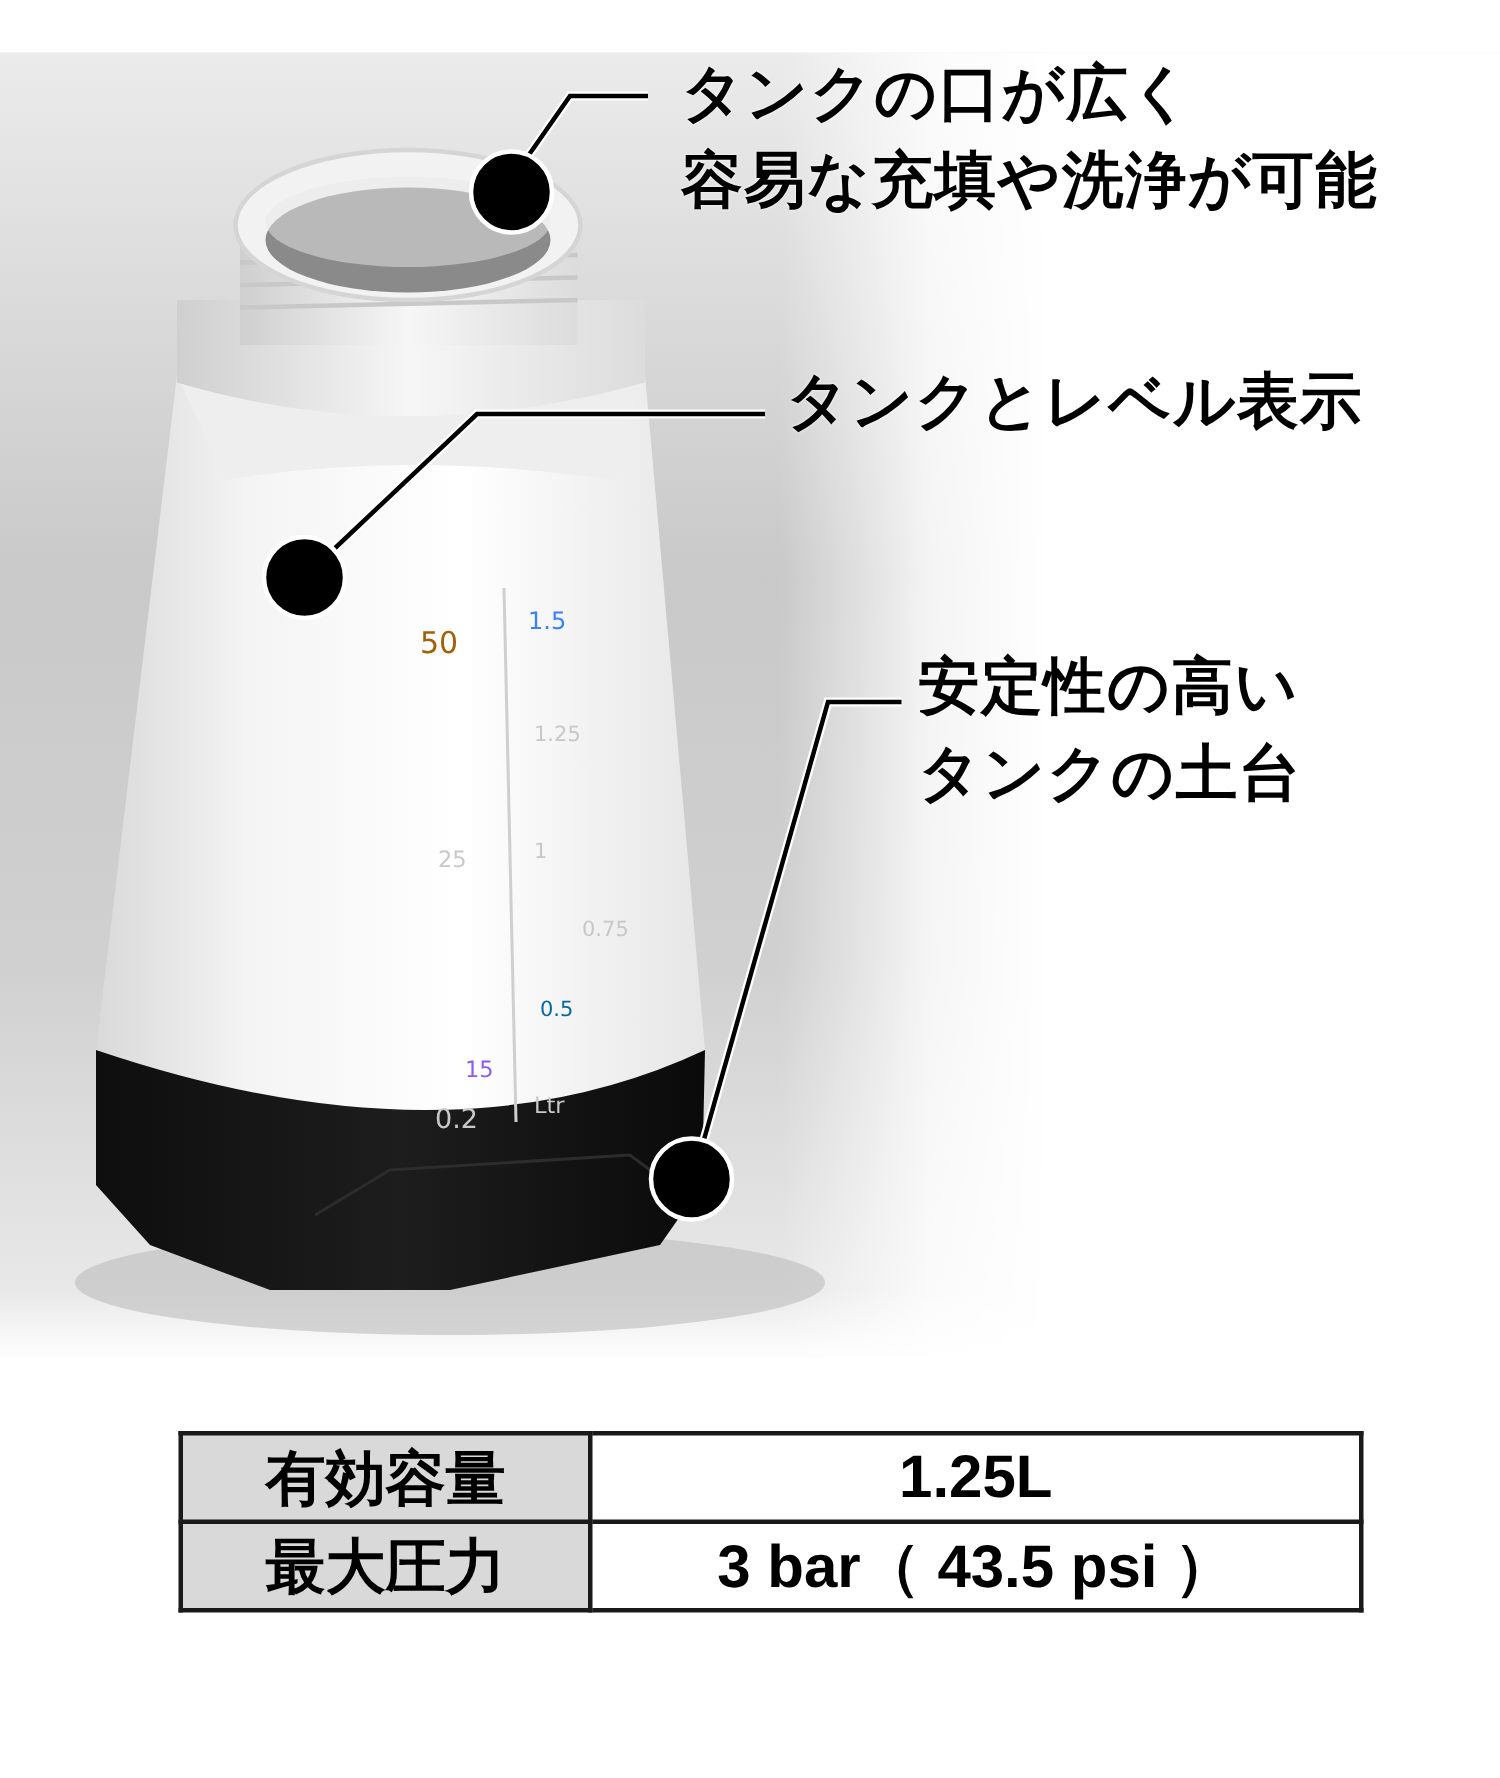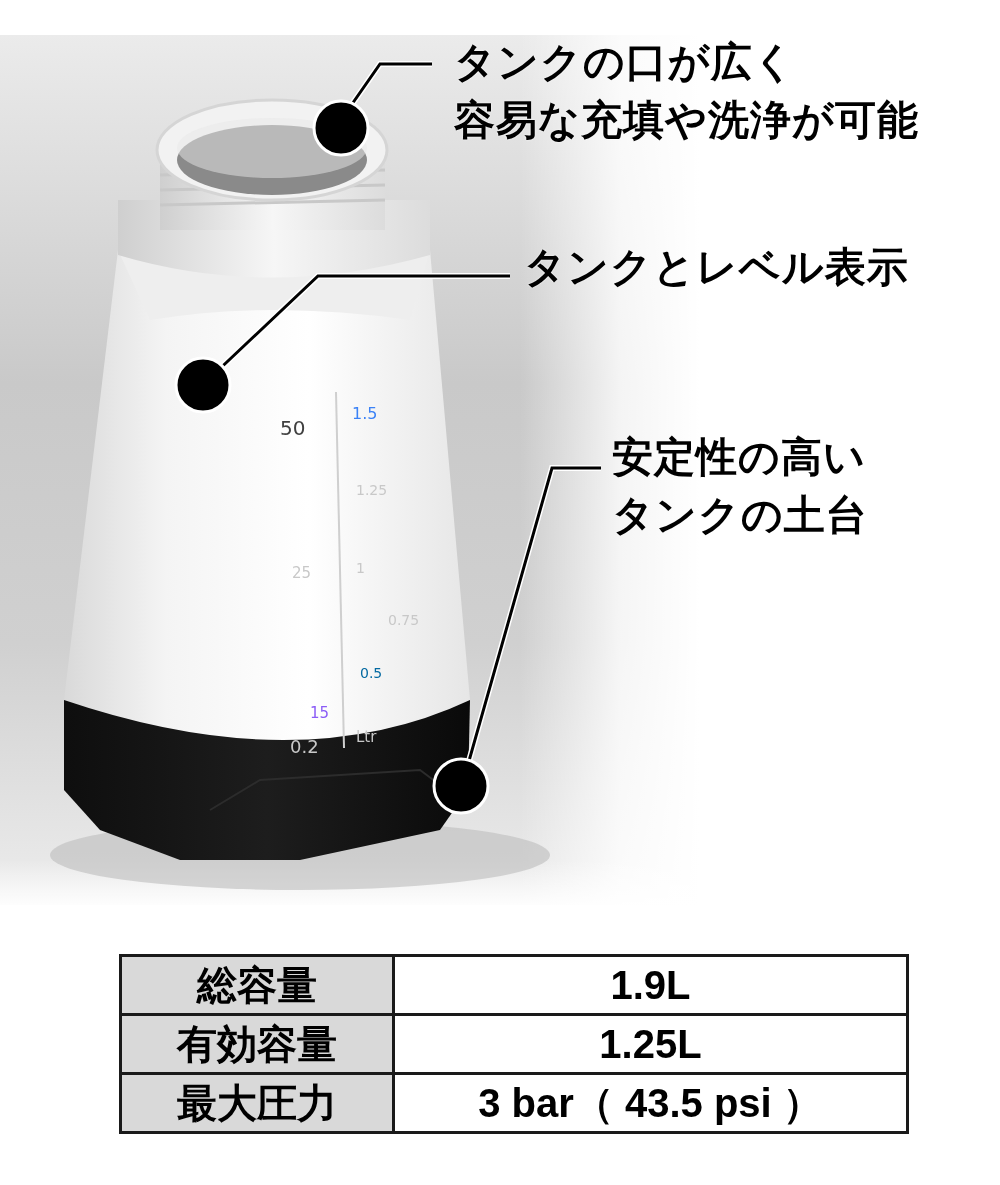--- a/index.html
+++ b/index.html
@@ -90,21 +90,21 @@
   <polyline points="510,276 318,276 210,378" fill="none" stroke="#000000" stroke-width="3"></polyline>
   <polyline points="601,468 552,468 465,775" fill="none" stroke="#ffffff" stroke-width="6"></polyline>
   <polyline points="601,468 552,468 465,775" fill="none" stroke="#000000" stroke-width="3"></polyline>
 
   <circle cx="341" cy="128" r="27" fill="#000" stroke="#fff" stroke-width="3"></circle>
   <circle cx="203" cy="385" r="27" fill="#000" stroke="#fff" stroke-width="3"></circle>
   <circle cx="461" cy="786" r="27" fill="#000" stroke="#fff" stroke-width="3"></circle>
 </svg>
 
 <div style="position:absolute;left:0;top:0;width:0;height:0;">
-  <span style="position:absolute;left:280px;top:416px;font-size:20px;color:#404040;">50</span>
+  <span style="position:absolute;left:280px;top:416px;font-size:20px;color:#a16207;">50</span>
   <span style="position:absolute;left:292px;top:564px;font-size:15px;color:#c8c8c8;">25</span>
   <span style="position:absolute;left:310px;top:704px;font-size:15px;color:#8b5cf6;">15</span>
   <span style="position:absolute;left:290px;top:736px;font-size:18px;color:#c8c8c8;">0.2</span>
   <span style="position:absolute;left:352px;top:404px;font-size:16px;color:#3b82f6;">1.5</span>
   <span style="position:absolute;left:356px;top:482px;font-size:14px;color:#c8c8c8;">1.25</span>
   <span style="position:absolute;left:356px;top:560px;font-size:14px;color:#c8c8c8;">1</span>
   <span style="position:absolute;left:360px;top:612px;font-size:14px;color:#c8c8c8;margin-left:28px;">0.75</span>
   <span style="position:absolute;left:360px;top:665px;font-size:14px;color:#0369a1;text-align:center;">0.5</span>
   <span style="position:absolute;left:356px;top:728px;font-size:15px;color:#c8c8c8;">Ltr</span>
 </div>
@@ -116,24 +116,20 @@
 <div class="callout" style="left:524px;top:238px;">
   <span>タンクとレベル表示</span>
 </div>
 <div class="callout" style="left:612px;top:428px;">
   <span>安定性の高い</span>
   <span>タンクの土台</span>
 </div>
 
 <table class="spec-table">
   <tbody>
-      <tr>
-    <td class="label">総容量</td>
-    <td class="value">1.9L</td>
-  </tr>
   <tr>
     <td class="label">有効容量</td>
     <td class="value">1.25L</td>
   </tr>
   <tr>
     <td class="label">最大圧力</td>
     <td class="value">3 bar（ 43.5 psi ）</td>
   </tr>
 </tbody>
   </table>

